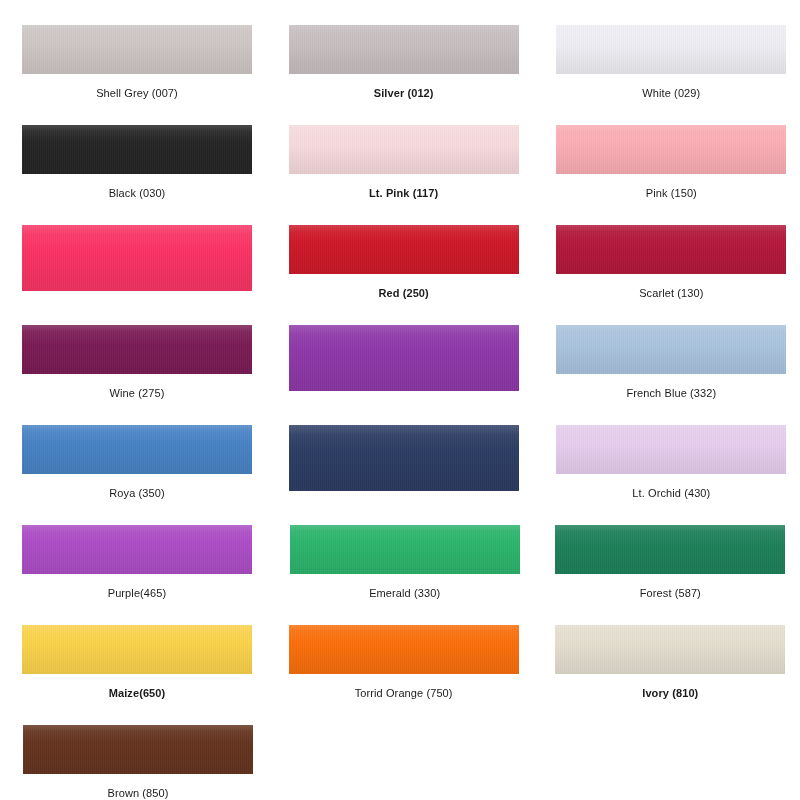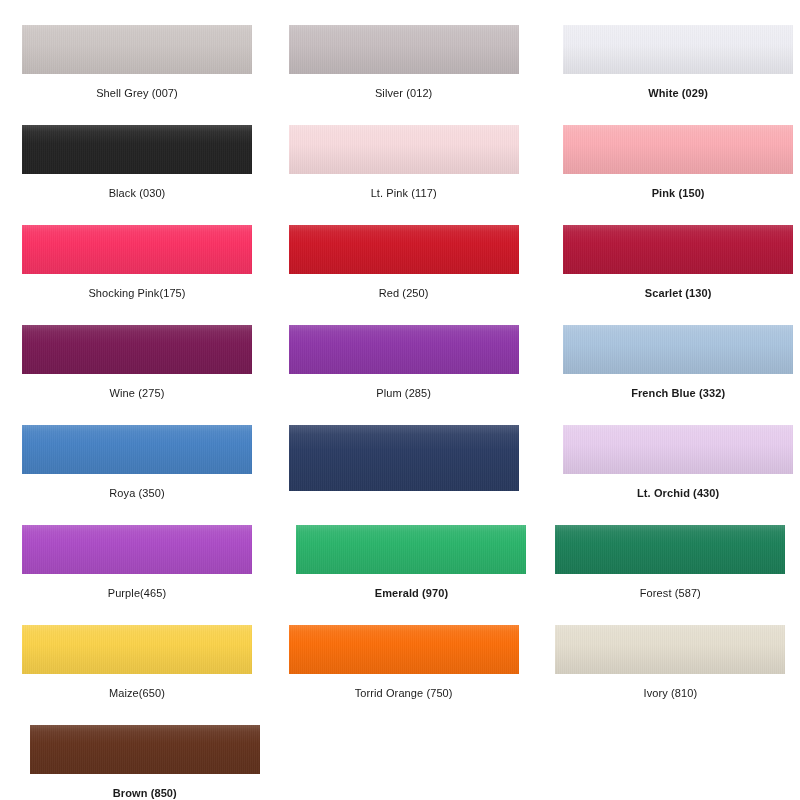--- a/index.html
+++ b/index.html
@@ -28,22 +28,22 @@
     position: relative;
     display: flex;
     flex-direction: column;
     align-items: center;
     justify-content: flex-start;
     padding-top: 25px;
   }
 
   
   .swatch-cell.col-1 { align-items: flex-start; padding-left: 22px; }
-  .swatch-cell.col-2 { align-items: flex-start; padding-left: 22px; }
-  .swatch-cell.col-3 { align-items: center; padding-left: 23px; font-weight: bold; }
+  .swatch-cell.col-2 { align-items: flex-start; padding-left: 22px; font-weight: bold; }
+  .swatch-cell.col-3 { align-items: flex-start; padding-left: 23px; }
 
   .swatch-chip {
     width: 230px;
     height: 66px;
     position: relative;
     overflow: hidden;
   }
 
   
   .swatch-chip::before {
@@ -111,37 +111,35 @@
     <div class="swatch-cell col-2">
       <div class="swatch-chip" style="background-color: rgb(247, 218, 221);"></div>
       <div class="swatch-label">Lt. Pink (117)</div>
     </div>
     <div class="swatch-cell col-3">
       <div class="swatch-chip" style="background-color: rgb(251, 173, 180);"></div>
       <div class="swatch-label">Pink (150)</div>
     </div>
     <div class="swatch-cell col-1">
       <div class="swatch-chip" style="background-color: rgb(250, 50, 100);"></div>
-      <div class="swatch-label">Shocking Pink(175)</div>
     </div>
     <div class="swatch-cell col-2">
       <div class="swatch-chip" style="background-color: rgb(206, 23, 39);"></div>
       <div class="swatch-label">Red (250)</div>
     </div>
     <div class="swatch-cell col-3">
       <div class="swatch-chip" style="background-color: rgb(179, 23, 58);"></div>
       <div class="swatch-label">Scarlet (130)</div>
     </div>
     <div class="swatch-cell col-1">
       <div class="swatch-chip" style="background-color: rgb(122, 27, 85);"></div>
       <div class="swatch-label">Wine (275)</div>
     </div>
     <div class="swatch-cell col-2">
       <div class="swatch-chip" style="background-color: rgb(142, 55, 168);"></div>
-      <div class="swatch-label">Plum (285)</div>
     </div>
     <div class="swatch-cell col-3">
       <div class="swatch-chip" style="background-color: rgb(170, 196, 222);"></div>
       <div class="swatch-label">French Blue (332)</div>
     </div>
     <div class="swatch-cell col-1">
       <div class="swatch-chip" style="background-color: rgb(71, 130, 196);"></div>
       <div class="swatch-label">Roya (350)</div>
     </div>
     <div class="swatch-cell col-2">
@@ -150,21 +148,21 @@
     <div class="swatch-cell col-3">
       <div class="swatch-chip" style="background-color: rgb(230, 205, 238);"></div>
       <div class="swatch-label">Lt. Orchid (430)</div>
     </div>
     <div class="swatch-cell col-1">
       <div class="swatch-chip" style="background-color: rgb(172, 76, 198);"></div>
       <div class="swatch-label">Purple(465)</div>
     </div>
     <div class="swatch-cell col-3">
       <div class="swatch-chip" style="background-color: rgb(43, 180, 107);"></div>
-      <div class="swatch-label">Emerald (970)</div>
+      <div class="swatch-label">Emerald (330)</div>
     </div>
     <div class="swatch-cell col-1">
       <div class="swatch-chip" style="background-color: rgb(29, 128, 89);"></div>
       <div class="swatch-label">Forest (587)</div>
     </div>
     <div class="swatch-cell col-2">
       <div class="swatch-chip" style="background-color: rgb(250, 210, 74);"></div>
       <div class="swatch-label">Maize(650)</div>
     </div>
     <div class="swatch-cell col-1">

